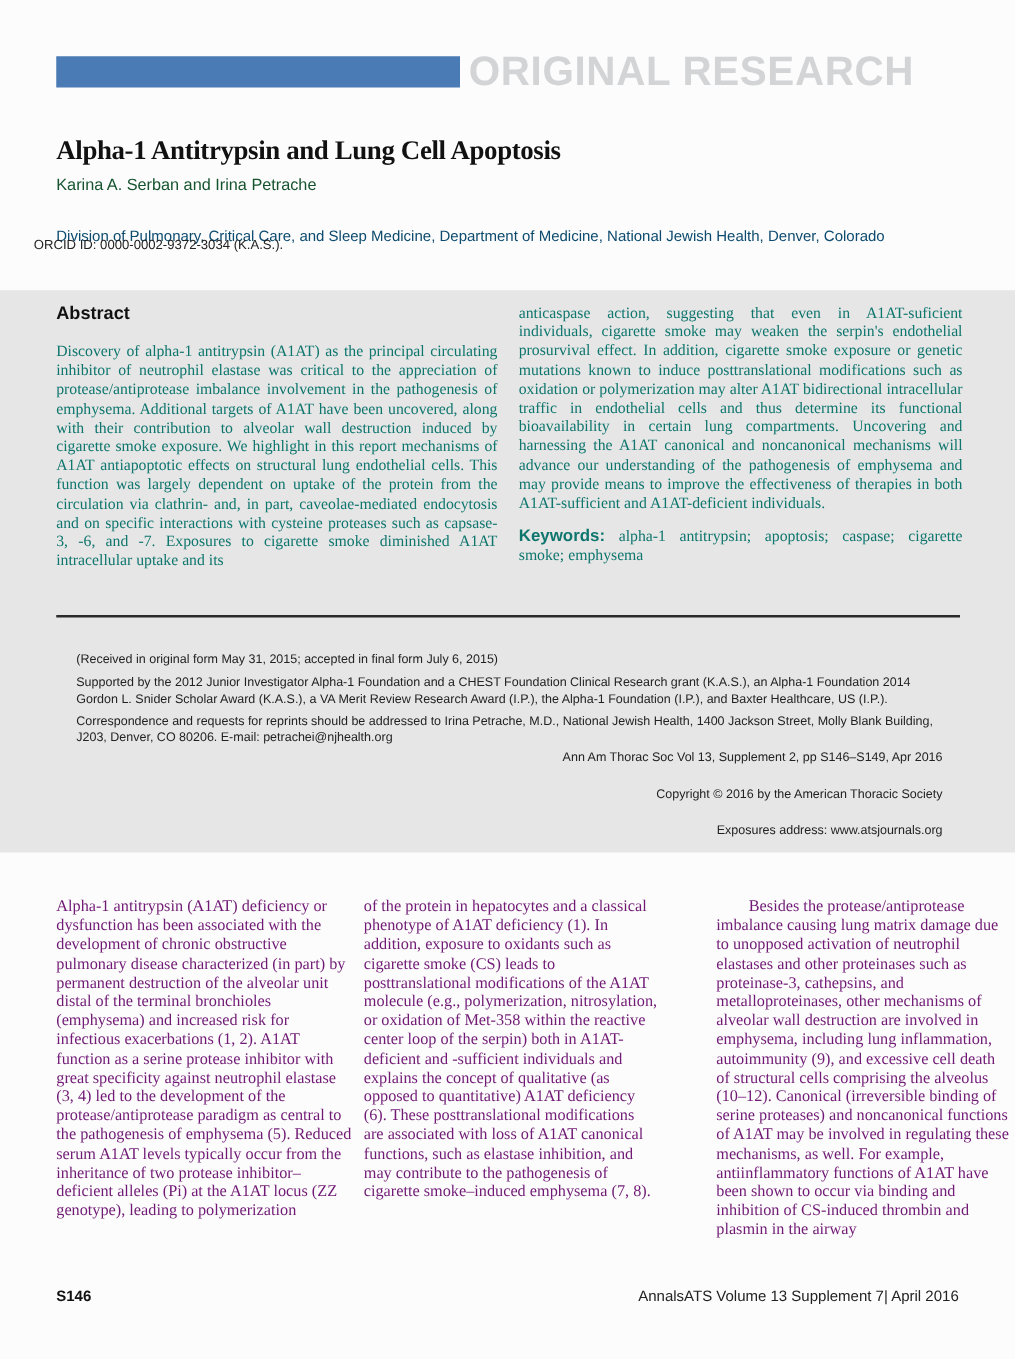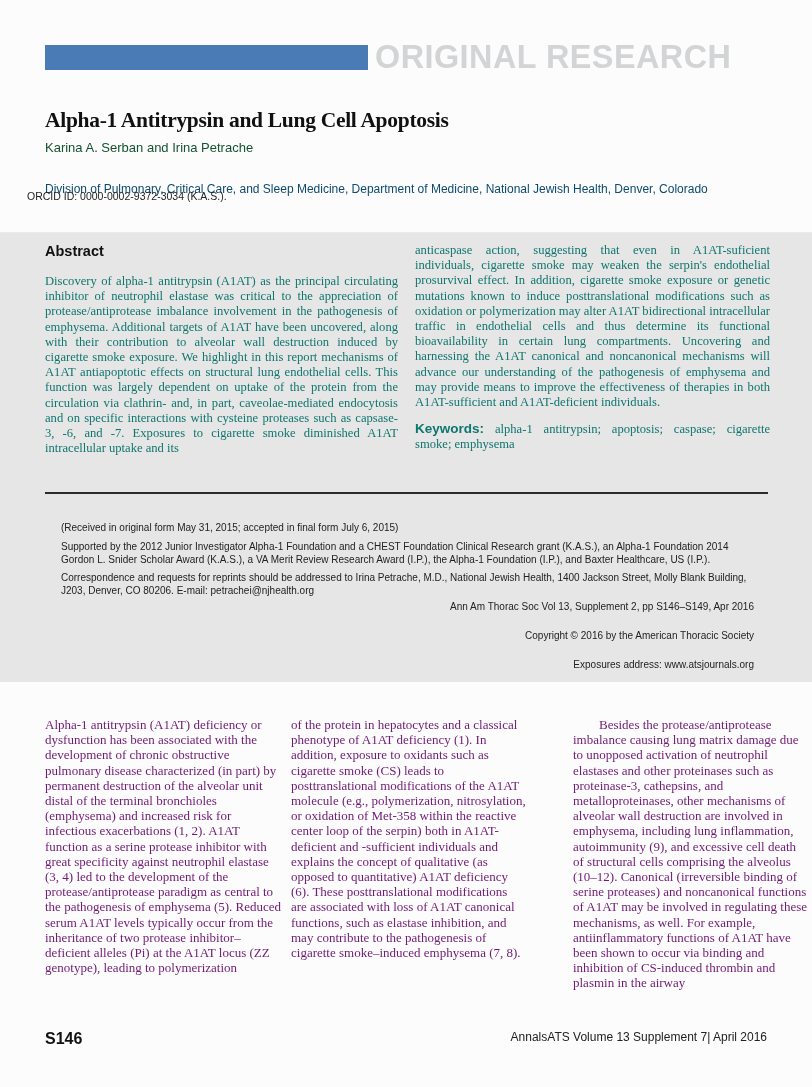--- a/index.html
+++ b/index.html
@@ -101,21 +101,21 @@
     }
     .body-col p { margin: 0; text-align: left; }
     .col1 { left: 45px; width: 240px; }
     .col2 { left: 291px; width: 235px; }
     .col3 { left: 537px; width: 236px; margin-left: 36px; }
     .indent { text-indent: 26px; }
 
     .footer-left {
       position: absolute; left: 45px; top: 1030px;
       font-family: "Liberation Sans", sans-serif;
-      font-weight: bold; font-size: 16px; color: #111;
+      font-weight: bold; font-size: 12px; color: #111;
     }
     .footer-right {
       position: absolute; right: 45px; top: 1030px;
       font-family: "Liberation Sans", sans-serif;
       font-size: 12px; color: #222; white-space: nowrap;
     }
     .footer-sep { color: #222; }
   </style>
 </head>
 <body>

